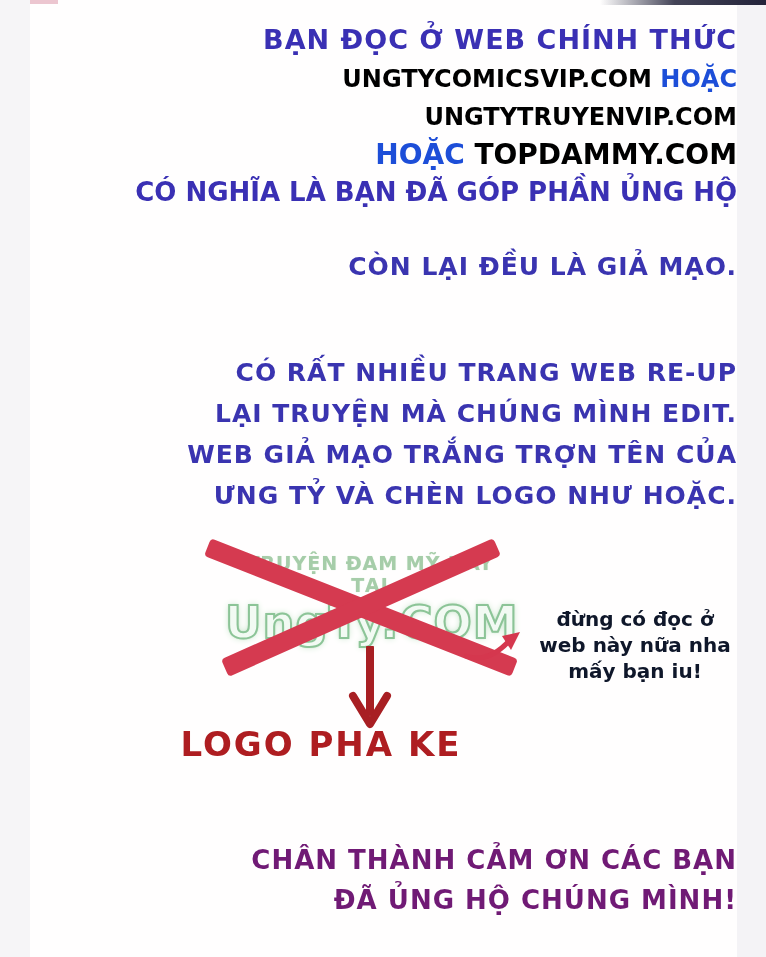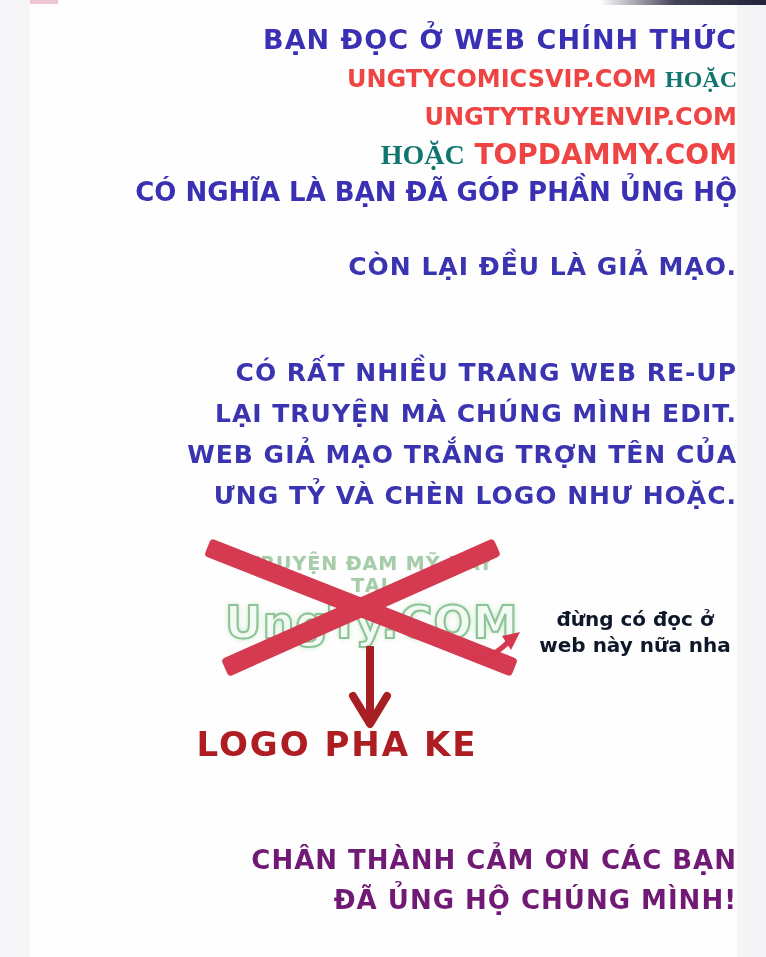--- a/index.html
+++ b/index.html
@@ -20,22 +20,22 @@
   }
   .top-pink { position:absolute; top:0; left:30px; width:28px; height:4px; background:#ecc6d0; }
 
   .block { position:absolute; left:30px; right:29px; text-align:right; }
 
   .intro { top:20px; color:#3a30b4; }
   .intro .l1 { font-size:27px; line-height:40px; letter-spacing:1px; }
   .intro .l2 { font-size:24px; line-height:38px; }
   .intro .l3 { font-size:28px; line-height:38px; }
   .intro .l4 { font-size:26px; line-height:37px; }
-  .red { color:#ef4444; }
-  .blue { color:#0f766e;font-family:Liberation Serif, serif; }
+  .red { color:#000000; }
+  .blue { color:#1d4ed8; }
 
   .notice  { top:246px; color:#3a34b0; font-size:25px; line-height:41px; letter-spacing:1px; }
   .warning { top:352px; color:#3a34b0; font-size:25px; line-height:41px; letter-spacing:1px; }
 
   .struck {
     color:#6f4f36; position:relative; display:inline-block; margin:0 6px 0 4px;
   }
   .struck::after {
     content:""; position:absolute; left:-10px; right:-16px; top:45%; height:7px;
     background:#d2203f; border-radius:3px; transform:rotate(-1.5deg);
@@ -60,21 +60,21 @@
 
   .curved-arrow { position:absolute; left:464px; top:86px; }
   .note {
     position:absolute; left:518px; top:66px; width:234px; text-align:center;
     color:#0f172a; font-size:20px; line-height:26px;
     text-shadow:0 0 2px #fff, 0 0 2px #fff;
   }
   .down-arrow { position:absolute; left:343px; top:106px; }
   .caption {
     position:absolute; left:0; top:184px; width:642px; text-align:center;
-    color:#ae1d21; font-size:34px; letter-spacing:2px;margin-left:16px;
+    color:#ae1d21; font-size:34px; letter-spacing:2px;
   }
 
   .thanks { top:840px; color:#701a75; font-size:26px; line-height:40px; letter-spacing:1px; }
 </style>
 </head>
 <body>
 
 <div class="side-strip left"></div>
 <div class="side-strip right"></div>
 <div class="top-navy"></div>
@@ -115,20 +115,21 @@
   <div class="cross-bar b"></div>
 
   <svg class="curved-arrow" width="64" height="42" viewBox="0 0 64 42">
     <path d="M2,30 Q24,38 46,14" fill="none" stroke="#d5374e" stroke-width="5" stroke-linecap="round"></path>
     <path d="M56,6 L38,10 L47,24 Z" fill="#d5374e"></path>
   </svg>
 
   <div class="note">
     <div>đừng có đọc ở</div>
     <div>web này nữa nha</div>
+    <div>mấy bạn iu!</div>
   </div>
 
   <svg class="down-arrow" width="54" height="86" viewBox="0 0 54 86">
     <path d="M27,2 L27,66" fill="none" stroke="#a81f23" stroke-width="8" stroke-linecap="round"></path>
     <path d="M10,50 L27,78 L44,50" fill="none" stroke="#a81f23" stroke-width="8" stroke-linecap="round" stroke-linejoin="round"></path>
   </svg>
 
   <div class="caption">LOGO PHA KE</div>
 </div>
 

